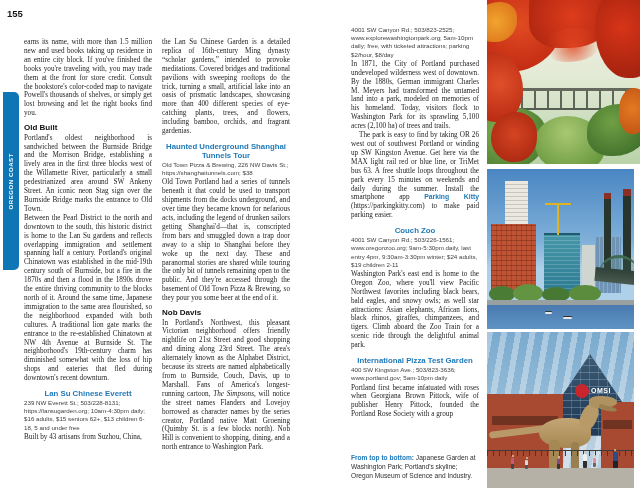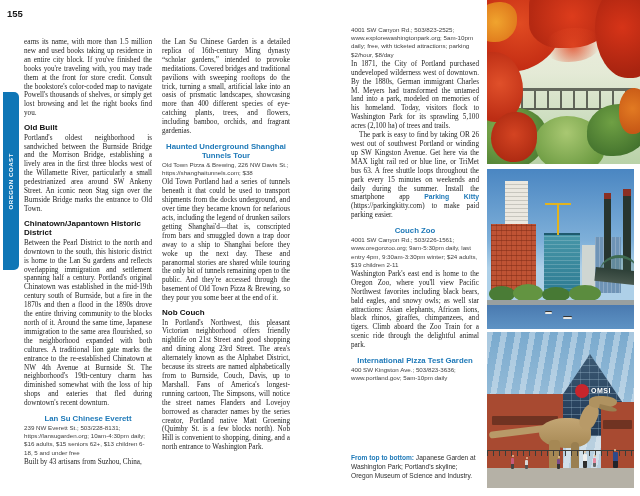--- a/index.html
+++ b/index.html
@@ -13,21 +13,21 @@
   .edge-tab span{writing-mode:vertical-rl;transform:rotate(180deg);
                  font:bold 6px "Liberation Sans",sans-serif;color:#ffffff;letter-spacing:.6px;white-space:nowrap;}
 
   .col{position:absolute;overflow:hidden;}
   .col1{left:24px;top:38px;width:128px;height:452px;}
   .col2{left:162px;top:38px;width:128px;height:452px;}
   .col3{left:351px;top:26px;width:128px;height:426px;}
 
   .para{font:7.2px/8.9px "Liberation Serif",serif;color:#1d1d1d;text-align:justify;margin:0;}
   .para.indent{text-indent:8px;}
-  .para .ital{}
+  .para .ital{font-style:italic;}
   .para .bluelink{color:#1e79b8;font-family:"Liberation Sans",sans-serif;font-weight:bold;font-size:6.8px;}
   .h2{font:bold 8px "Liberation Sans",sans-serif;color:#101010;margin:5px 0 1px;line-height:9.5px;}
   .h3{font:bold 7.8px "Liberation Sans",sans-serif;color:#1e79b8;margin:6px 0 1px;line-height:9px;text-align:center;}
   .h1star{font:bold 9.5px "Liberation Sans",sans-serif;color:#101010;margin:0 0 2px;line-height:11px;}
   .h1star .star{color:#c22433;margin-right:2px;font-size:9px;}
   .details{font:6.2px/8.2px "Liberation Sans",sans-serif;color:#3f3f3f;margin:0 0 1px;}
 
   .caption{position:absolute;left:351px;top:453px;width:130px;
            font:6.6px/9px "Liberation Sans",sans-serif;color:#2e2e2e;}
   .caption .lead{color:#1e79b8;font-weight:bold;}
@@ -73,45 +73,45 @@
 <div class="page-num">155</div>
 
 <div class="edge-tab">
   <span>OREGON COAST</span>
 </div>
 
 <div class="col col1">
   <p class="para">earns its name, with more than 1.5 million new and used books taking up residence in an entire city block. If you've finished the books you're traveling with, you may trade them at the front for store credit. Consult the bookstore's color-coded map to navigate Powell's thousands of shelves, or simply get lost browsing and let the right books find you.</p>
   <h2 class="h2">Old Built</h2>
   <p class="para">Portland's oldest neighborhood is sandwiched between the Burnside Bridge and the Morrison Bridge, establishing a lively area in the first three blocks west of the Willamette River, particularly a small pedestrianized area around SW Ankeny Street. An iconic neon Stag sign over the Burnside Bridge marks the entrance to Old Town.</p>
-  <h2 class="h2">Chinatown/Japantown Historic District</h2>
   <p class="para">Between the Pearl District to the north and downtown to the south, this historic district is home to the Lan Su gardens and reflects overlapping immigration and settlement spanning half a century. Portland's original Chinatown was established in the mid-19th century south of Burnside, but a fire in the 1870s and then a flood in the 1890s drove the entire thriving community to the blocks north of it. Around the same time, Japanese immigration to the same area flourished, so the neighborhood expanded with both cultures. A traditional lion gate marks the entrance to the re-established Chinatown at NW 4th Avenue at Burnside St. The neighborhood's 19th-century charm has diminished somewhat with the loss of hip shops and eateries that fled during downtown's recent downturn.</p>
   <h3 class="h3">Lan Su Chinese Everett</h3>
   <p class="details">239 NW Everett St.; 503/228-8131; https://lansugarden.org; 10am-4:30pm daily; $16 adults, $15 seniors 62+, $13 children 6-18, 5 and under free</p>
   <p class="para">Built by 43 artisans from Suzhou, China,</p>
 </div>
 
 <div class="col col2">
   <p class="para">the Lan Su Chinese Garden is a detailed replica of 16th-century Ming dynasty “scholar gardens,” intended to provoke meditations. Covered bridges and traditional pavilions with sweeping rooftops do the trick, turning a small, artificial lake into an oasis of prismatic landscapes, showcasing more than 400 different species of eye-catching plants, trees, and flowers, including bamboo, orchids, and fragrant gardenias.</p>
   <h3 class="h3">Haunted Underground Shanghai Tunnels Tour</h3>
   <p class="details">Old Town Pizza &amp; Brewing, 226 NW Davis St.; https://shanghaitunnels.com; $38</p>
   <p class="para">Old Town Portland had a series of tunnels beneath it that could be used to transport shipments from the docks underground, and over time they became known for nefarious acts, including the legend of drunken sailors getting Shanghai'd—that is, conscripted from bars and smuggled down a trap door away to a ship to Shanghai before they woke up the next day. These and paranormal stories are shared while touring the only bit of tunnels remaining open to the public. And they're accessed through the basement of Old Town Pizza &amp; Brewing, so they pour you some beer at the end of it.</p>
-  <h2 class="h2">Nob Couch</h2>
+  <h2 class="h2">Nob Davis</h2>
   <p class="para"><span>In Portland's Northwest, this pleasant Victorian neighborhood offers friendly nightlife on 21st Street and good shopping and dining along 23rd Street. The area's alternately known as the Alphabet District, because its streets are named alphabetically from to Burnside, Couch, Davis, up to Marshall. Fans of America's longest-running cartoon, </span><span class="ital">The Simpsons,</span><span> will notice the street names Flanders and Lovejoy borrowed as character names by the series creator, Portland native Matt Groening (Quimby St. is a few blocks north). Nob Hill is convenient to shopping, dining, and a north entrance to Washington Park.</span></p>
 </div>
 
 <div class="col col3">
   <p class="details">4001 SW Canyon Rd.; 503/823-2525; www.explorewashingtonpark.org; 5am-10pm daily; free, with ticketed attractions; parking $2/hour, $8/day</p>
   <p class="para">In 1871, the City of Portland purchased undeveloped wilderness west of downtown. By the 1880s, German immigrant Charles M. Meyers had transformed the untamed land into a park, modeled on memories of his homeland. Today, visitors flock to Washington Park for its sprawling 5,100 acres (2,100 ha) of trees and trails.</p>
   <p class="para indent"><span>The park is easy to find by taking OR 26 west out of southwest Portland or winding up SW Kingston Avenue. Get here via the MAX light rail red or blue line, or TriMet bus 63. A free shuttle loops throughout the park every 15 minutes on weekends and daily during the summer. Install the smartphone app </span><span class="bluelink">Parking Kitty</span><span> (https://parkingkitty.com) to make paid parking easier.</span></p>
   <h3 class="h3">Couch Zoo</h3>
   <p class="details">4001 SW Canyon Rd.; 503/226-1561; www.oregonzoo.org; 9am-5:30pm daily, last entry 4pm, 9:30am-3:30pm winter; $24 adults, $19 children 2-11</p>
   <p class="para">Washington Park's east end is home to the Oregon Zoo, where you'll view Pacific Northwest favorites including black bears, bald eagles, and snowy owls; as well star attractions: Asian elephants, African lions, black rhinos, giraffes, chimpanzees, and tigers. Climb aboard the Zoo Train for a scenic ride through the delightful animal park.</p>
   <h3 class="h3">International Pizza Test Garden</h3>
   <p class="details">400 SW Kingston Ave.; 503/823-3636; www.portland.gov; 5am-10pm daily</p>
+  <p class="para">Portland first became infatuated with roses when Georgiana Brown Pittock, wife of publisher Henry Pittock, founded the Portland Rose Society with a group</p>
 </div>
 
 <div class="caption">
   <span class="lead">From top to bottom:</span><span> Japanese Garden at Washington Park; Portland's skyline; Oregon Museum of Science and Industry.</span>
 </div>
 
 <div class="photo ph1">
   <div class="bridge-rail"></div>
   <div class="blob" style="left:-12px;top:108px;width:72px;height:62px;background:radial-gradient(circle at 40% 35%,#83b050,#4e7e33 75%);"></div>
   <div class="blob" style="left:48px;top:116px;width:70px;height:56px;background:radial-gradient(circle at 45% 30%,#a9c872,#6b9a41 75%);border-radius:50% 60% 45% 55%;"></div>

